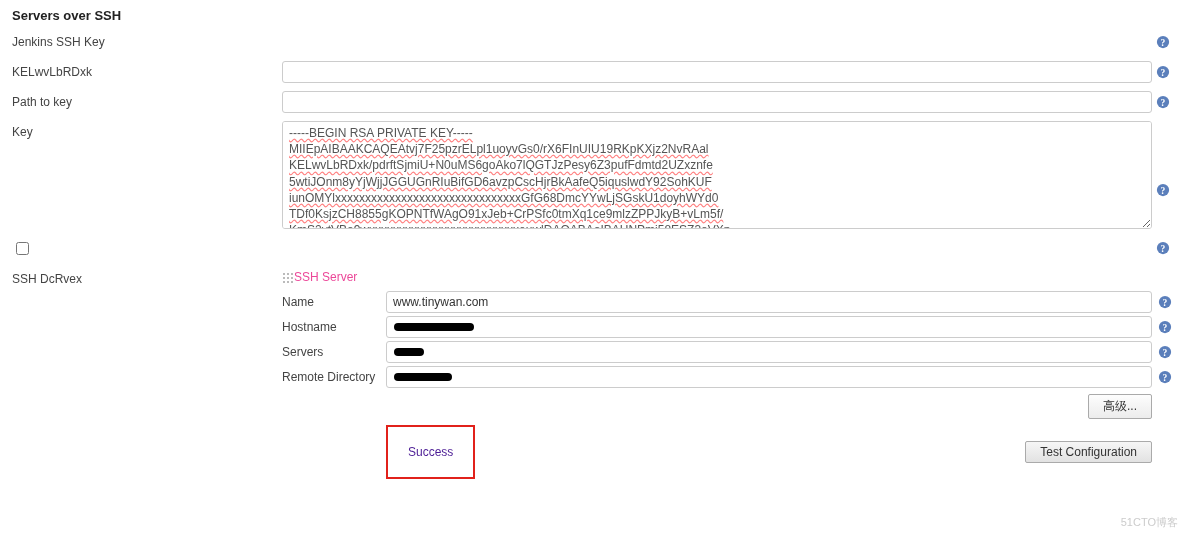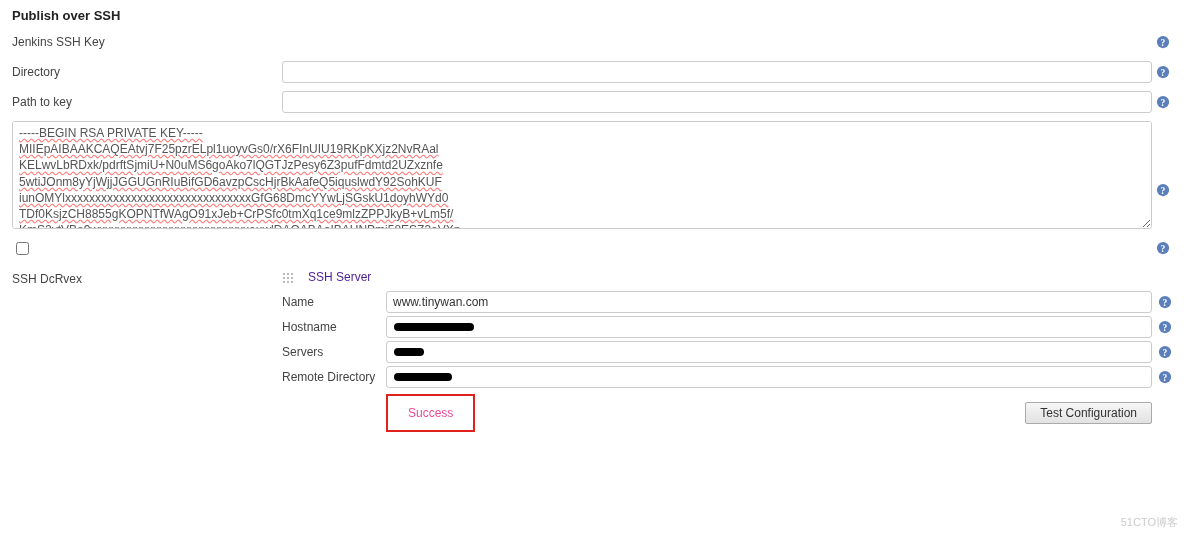--- a/index.html
+++ b/index.html
@@ -65,25 +65,25 @@
     text-decoration: underline;
     text-decoration-color: rgba(255,0,0,0.5);
     text-decoration-style: wavy;
     color: #555;
   }
   .checkbox-cell {
     padding: 2px 0;
   }
   .sub-title {
     font-weight: normal;
-    color: #4c1d95;
+    color: #ec4899;
     padding: 2px 0 4px 0;
     display:flex;
     align-items:flex-end;
-    gap:14px;
+    gap:0;
   }
   .grip {
     display:inline-block;
     width:12px;height:12px;
     background-image: radial-gradient(#bbb 1px, transparent 1px);
     background-size: 4px 4px;
   }
   .sub-row {
     display: flex;
     align-items: center;
@@ -119,22 +119,22 @@
   }
   .bottom-row {
     display: flex;
     align-items: center;
     justify-content: space-between;
     margin-top: 6px;
     padding-right: 20px;
   }
   .success-box {
     border: 2px solid #e1211b;
-    padding: 10px 20px;
-    color: #ec4899;
+    padding: 18px 20px;
+    color: #4c1d95;
     margin-left: 104px;
   }
   .watermark {
     position: absolute;
     bottom: 4px;
     right: 6px;
     font-size: 11px;
     color: #ccc;
     pointer-events: none;
   }
@@ -142,35 +142,35 @@
     display:inline-block;
     height: 8px;
     background:#000;
     border-radius:4px;
   }
 </style>
 </head>
 <body>
 
 <div class="container">
-  <div class="section-title">Publish over SSH</div>
+  <div class="section-title">Servers over SSH</div>
 
   <div class="row">
     <div class="label-col">Jenkins SSH Key</div>
     <div class="field-col"></div>
     <div class="help">
       <svg viewBox="0 0 16 16">
           <circle cx="8" cy="8" r="7" fill="#5b7fbb"></circle>
           <text x="8" y="12" font-size="11" text-anchor="middle" fill="#fff" font-family="Georgia" font-weight="bold">?</text>
         </svg>
     </div>
   </div>
 
   <div class="row">
-    <div class="label-col">Directory</div>
+    <div class="label-col">KELwvLbRDxk</div>
     <div class="field-col">
       <input type="text" value="" style="">
     </div>
     <div class="help">
       <svg viewBox="0 0 16 16">
           <circle cx="8" cy="8" r="7" fill="#5b7fbb"></circle>
           <text x="8" y="12" font-size="11" text-anchor="middle" fill="#fff" font-family="Georgia" font-weight="bold">?</text>
         </svg>
     </div>
   </div>
@@ -182,20 +182,21 @@
     </div>
     <div class="help">
       <svg viewBox="0 0 16 16">
           <circle cx="8" cy="8" r="7" fill="#5b7fbb"></circle>
           <text x="8" y="12" font-size="11" text-anchor="middle" fill="#fff" font-family="Georgia" font-weight="bold">?</text>
         </svg>
     </div>
   </div>
 
   <div class="row">
+    <div class="label-col">Key</div>
     <div class="field-col">
       <textarea style="">-----BEGIN RSA PRIVATE KEY-----
 MIIEpAIBAAKCAQEAtvj7F25pzrELpl1uoyvGs0/rX6FInUIU19RKpKXjz2NvRAal
 KELwvLbRDxk/pdrftSjmiU+N0uMS6goAko7lQGTJzPesy6Z3pufFdmtd2UZxznfe
 5wtiJOnm8yYjWjjJGGUGnRIuBifGD6avzpCscHjrBkAafeQ5iquslwdY92SohKUF
 iunOMYlxxxxxxxxxxxxxxxxxxxxxxxxxxxxxxxGfG68DmcYYwLjSGskU1doyhWYd0
 TDf0KsjzCH8855gKOPNTfWAgO91xJeb+CrPSfc0tmXq1ce9mlzZPPJkyB+vLm5f/
 KmS2ytVBa9wxxxxxxxxxxxxxxxxxxxxxxxxxeuwlDAQABAoIBAHNPmj58ESZ3oVXp
 UA55Sjl7TaTo/DcRvex/F8OH4HgUvExsu60R8tGbjUksqlYGCDINYqxqfIDJJmRk
 hVPXtBAQ9LS96iI1+PYw3trwcya5JIPwO4P0Qpfs6OWXxXPYkbNUB8T5bhPnAQVg
@@ -275,20 +276,23 @@
           <span class="redact" style="position:absolute;left:8px;top:7px;width:58px"></span>
         </div>
         <div class="sub-help">
           <svg width="14" height="14" viewBox="0 0 16 16">
               <circle cx="8" cy="8" r="7" fill="#5b7fbb"></circle>
               <text x="8" y="12" font-size="11" text-anchor="middle" fill="#fff" font-family="Georgia" font-weight="bold">?</text>
             </svg>
         </div>
       </div>
 
+      <div class="btn-row-right">
+        <button class="btn">高级...</button>
+      </div>
 
       <div class="bottom-row">
         <div class="success-box">Success</div>
         <button class="btn" style="background:linear-gradient(#f6f6f6,#e2e2e2)">Test Configuration</button>
       </div>
     </div>
   </div>
 </div>
 
 <div class="watermark">51CTO博客</div>

